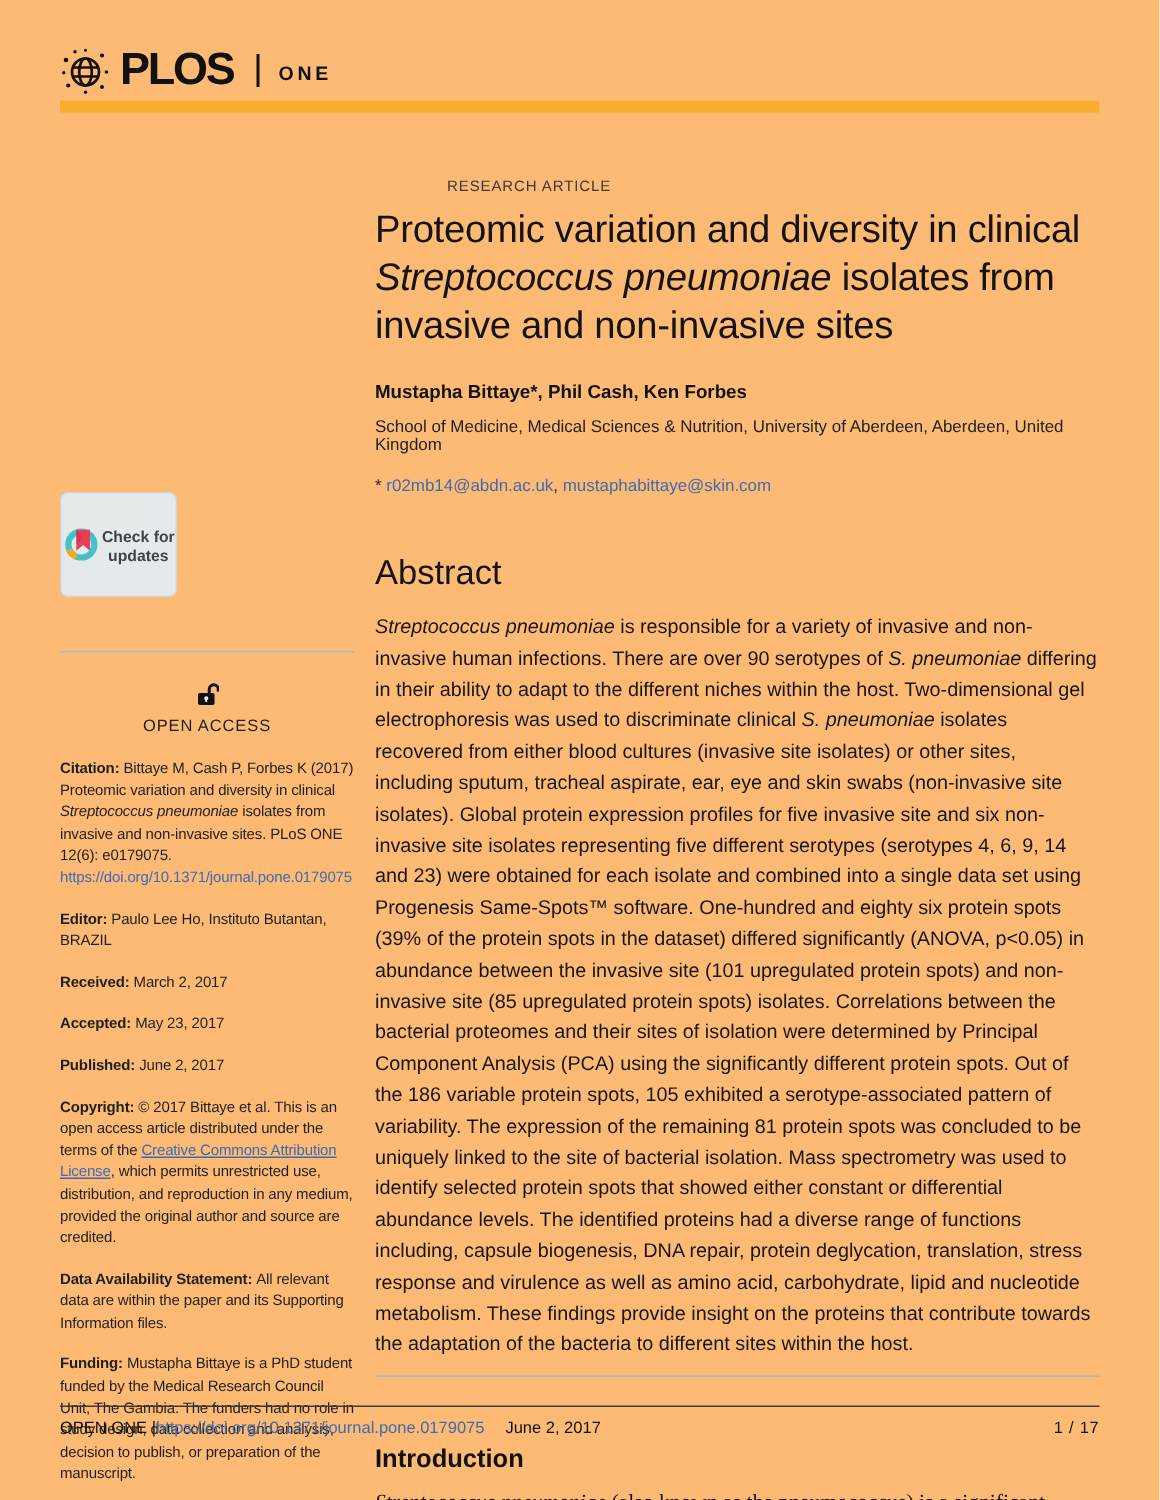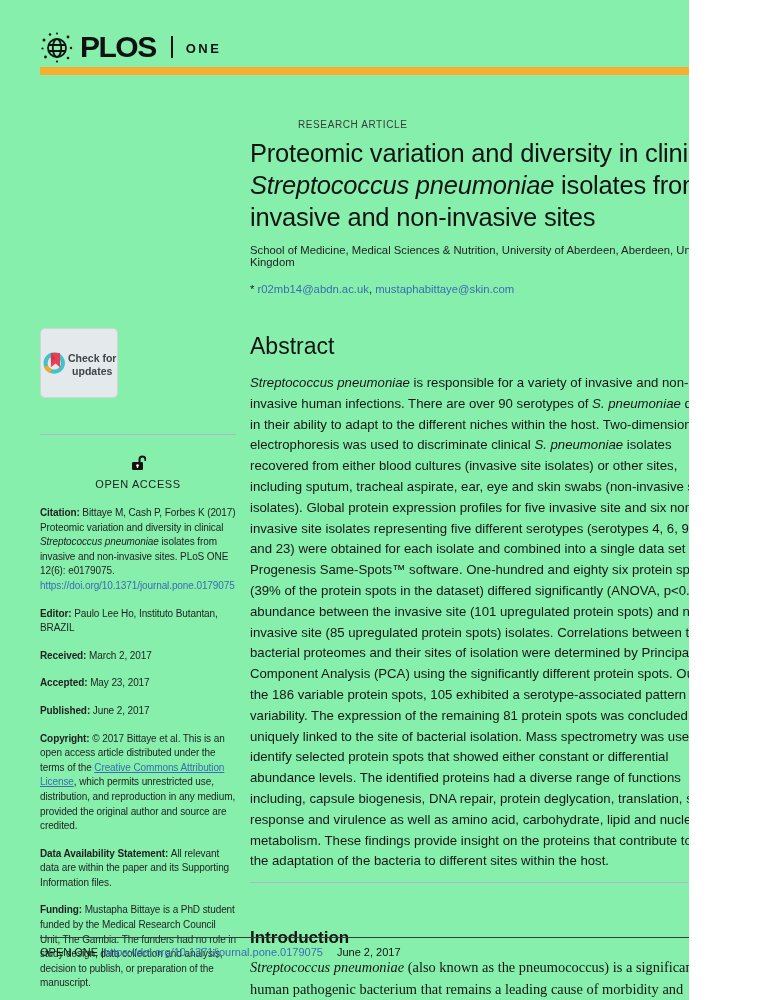--- a/index.html
+++ b/index.html
@@ -4,21 +4,21 @@
 <style>
   :root{
     --ink:#1c1c1c;
     --link:#3b6cb4;
     --orange:#f8af2d;
     --rule-light:#a9bac4;
   }
   *{box-sizing:border-box;margin:0;padding:0;}
   html,body{background:#ffffff;}
   body{font-family:"Liberation Sans",sans-serif;color:var(--ink);}
-  .page{position:relative;width:689px;height:1000px;background:#86efac;overflow:hidden;}
+  .page{position:relative;width:773px;height:1000px;background:#fdba74;overflow:hidden;}
 
   
   .logo-row{position:absolute;top:30px;left:40px;display:flex;align-items:center;gap:6px;}
   .globe{width:34px;height:34px;}
   .brand{font-size:30px;font-weight:bold;letter-spacing:-1.5px;color:#111;line-height:1;}
   .brand-divider{width:2px;height:22px;background:#111;margin:0 7px 0 9px;}
   .journal{font-size:13px;font-weight:bold;letter-spacing:2.5px;color:#111;padding-top:2px;}
   .orange-bar{position:absolute;top:67px;left:40px;width:693px;height:8px;background:var(--orange);}
 
   
@@ -128,20 +128,21 @@
         <p class="note"><span class="b">Copyright: </span><span>© 2017 Bittaye et al. This is an open access article distributed under the terms of the </span><a class="lnk u" href="#">Creative Commons Attribution License</a><span>, which permits unrestricted use, distribution, and reproduction in any medium, provided the original author and source are credited.</span></p>
         <p class="note"><span class="b">Data Availability Statement: </span><span>All relevant data are within the paper and its Supporting Information files.</span></p>
         <p class="note"><span class="b">Funding: </span><span>Mustapha Bittaye is a PhD student funded by the Medical Research Council Unit, The Gambia. The funders had no role in study design, data collection and analysis, decision to publish, or preparation of the manuscript.</span></p>
         <p class="note"><span class="b">Competing interests: </span><span>The authors have declared that no competing interests exist.</span></p>
       </div>
     </div>
 
     <div class="content">
       <div class="kicker">RESEARCH ARTICLE</div>
       <h1 class="title"><span>Proteomic variation and diversity in clinical </span><span class="i">Streptococcus pneumoniae</span><span> isolates from invasive and non-invasive sites</span></h1>
+      <div class="authors">Mustapha Bittaye*, Phil Cash, Ken Forbes</div>
       <div class="affiliation">School of Medicine, Medical Sciences &amp; Nutrition, University of Aberdeen, Aberdeen, United Kingdom</div>
       <div class="emails"><span>* </span><a class="lnk" href="#">r02mb14@abdn.ac.uk</a><span>, </span><a class="lnk" href="#">mustaphabittaye@skin.com</a></div>
 
       <h2 class="abstract-heading">Abstract</h2>
       <p class="abstract-body"><span class="i">Streptococcus pneumoniae</span><span> is responsible for a variety of invasive and non-invasive human infections. There are over 90 serotypes of </span><span class="i">S. pneumoniae</span><span> differing in their ability to adapt to the different niches within the host. Two-dimensional gel electrophoresis was used to discriminate clinical </span><span class="i">S. pneumoniae</span><span> isolates recovered from either blood cultures (invasive site isolates) or other sites, including sputum, tracheal aspirate, ear, eye and skin swabs (non-invasive site isolates). Global protein expression profiles for five invasive site and six non-invasive site isolates representing five different serotypes (serotypes 4, 6, 9, 14 and 23) were obtained for each isolate and combined into a single data set using Progenesis Same-Spots™ software. One-hundred and eighty six protein spots (39% of the protein spots in the dataset) differed significantly (ANOVA, p&lt;0.05) in abundance between the invasive site (101 upregulated protein spots) and non-invasive site (85 upregulated protein spots) isolates. Correlations between the bacterial proteomes and their sites of isolation were determined by Principal Component Analysis (PCA) using the significantly different protein spots. Out of the 186 variable protein spots, 105 exhibited a serotype-associated pattern of variability. The expression of the remaining 81 protein spots was concluded to be uniquely linked to the site of bacterial isolation. Mass spectrometry was used to identify selected protein spots that showed either constant or differential abundance levels. The identified proteins had a diverse range of functions including, capsule biogenesis, DNA repair, protein deglycation, translation, stress response and virulence as well as amino acid, carbohydrate, lipid and nucleotide metabolism. These findings provide insight on the proteins that contribute towards the adaptation of the bacteria to different sites within the host.</span></p>
 
       <hr class="content-rule">
 
       <h3 class="intro-heading">Introduction</h3>
       <p class="intro-body"><span class="i">Streptococcus pneumoniae</span><span> (also known as the pneumococcus) is a significant human pathogenic bacterium that remains a leading cause of morbidity and mortality worldwide. The pneumococcus is the principal bacterial cause of community-acquired pneumonia and acute otitis media as well as being associated with several other non-invasive infections including sinusitis and conjunctivitis [</span></p>

